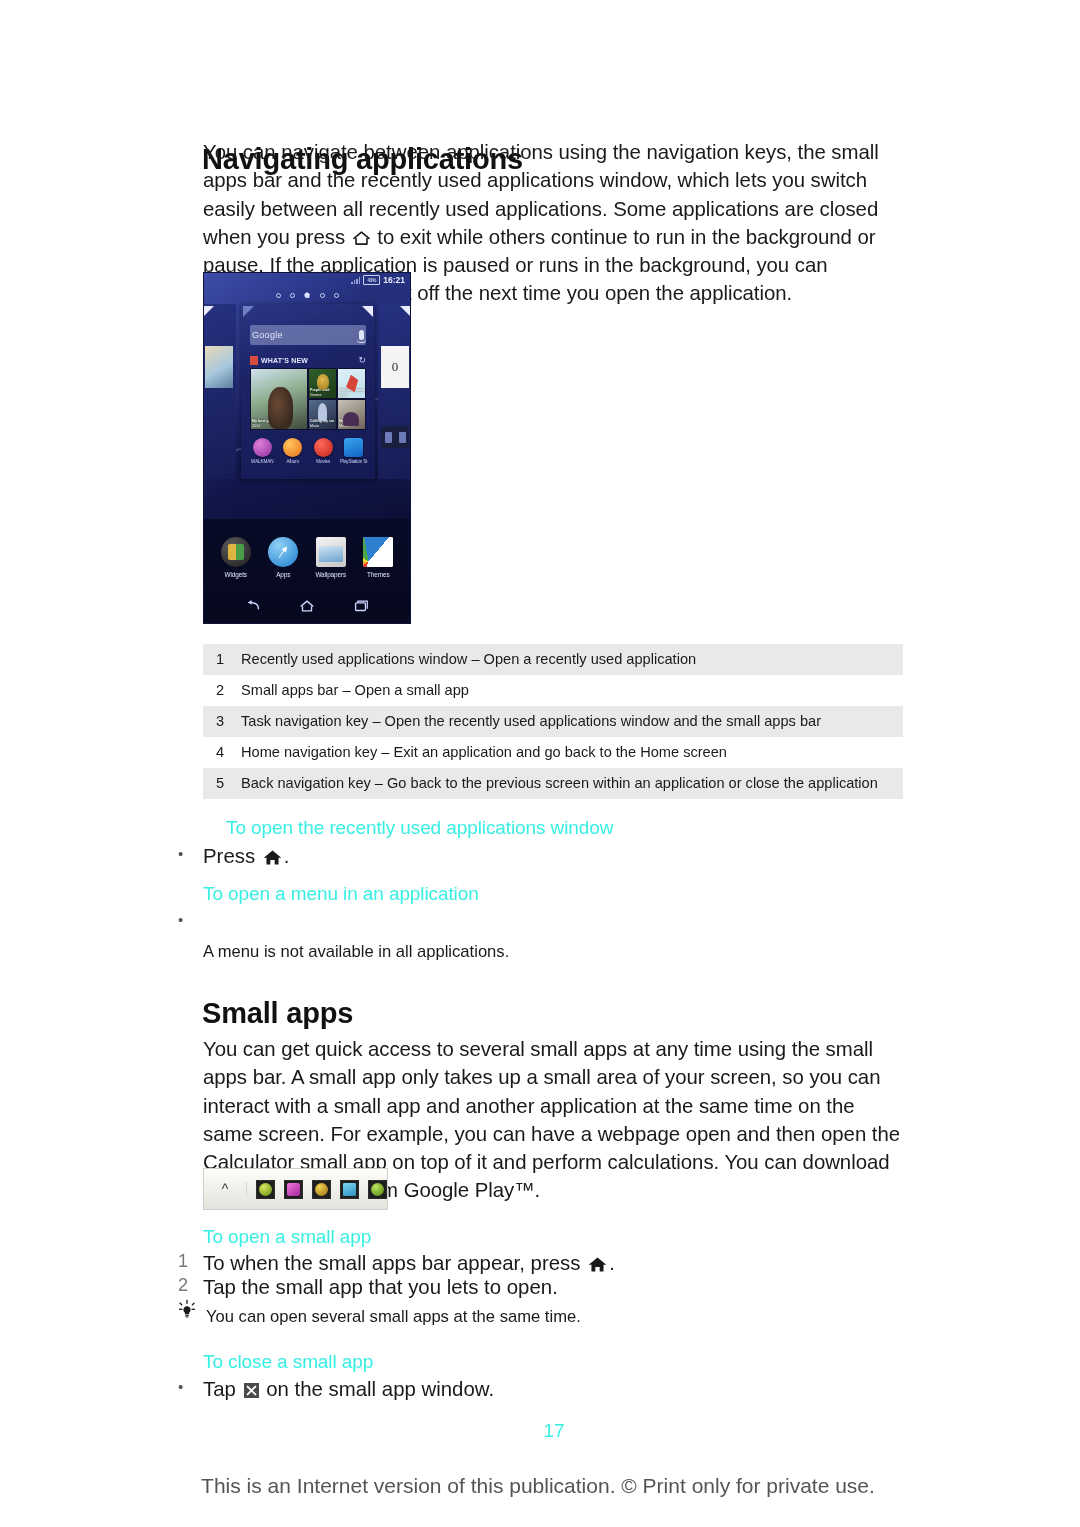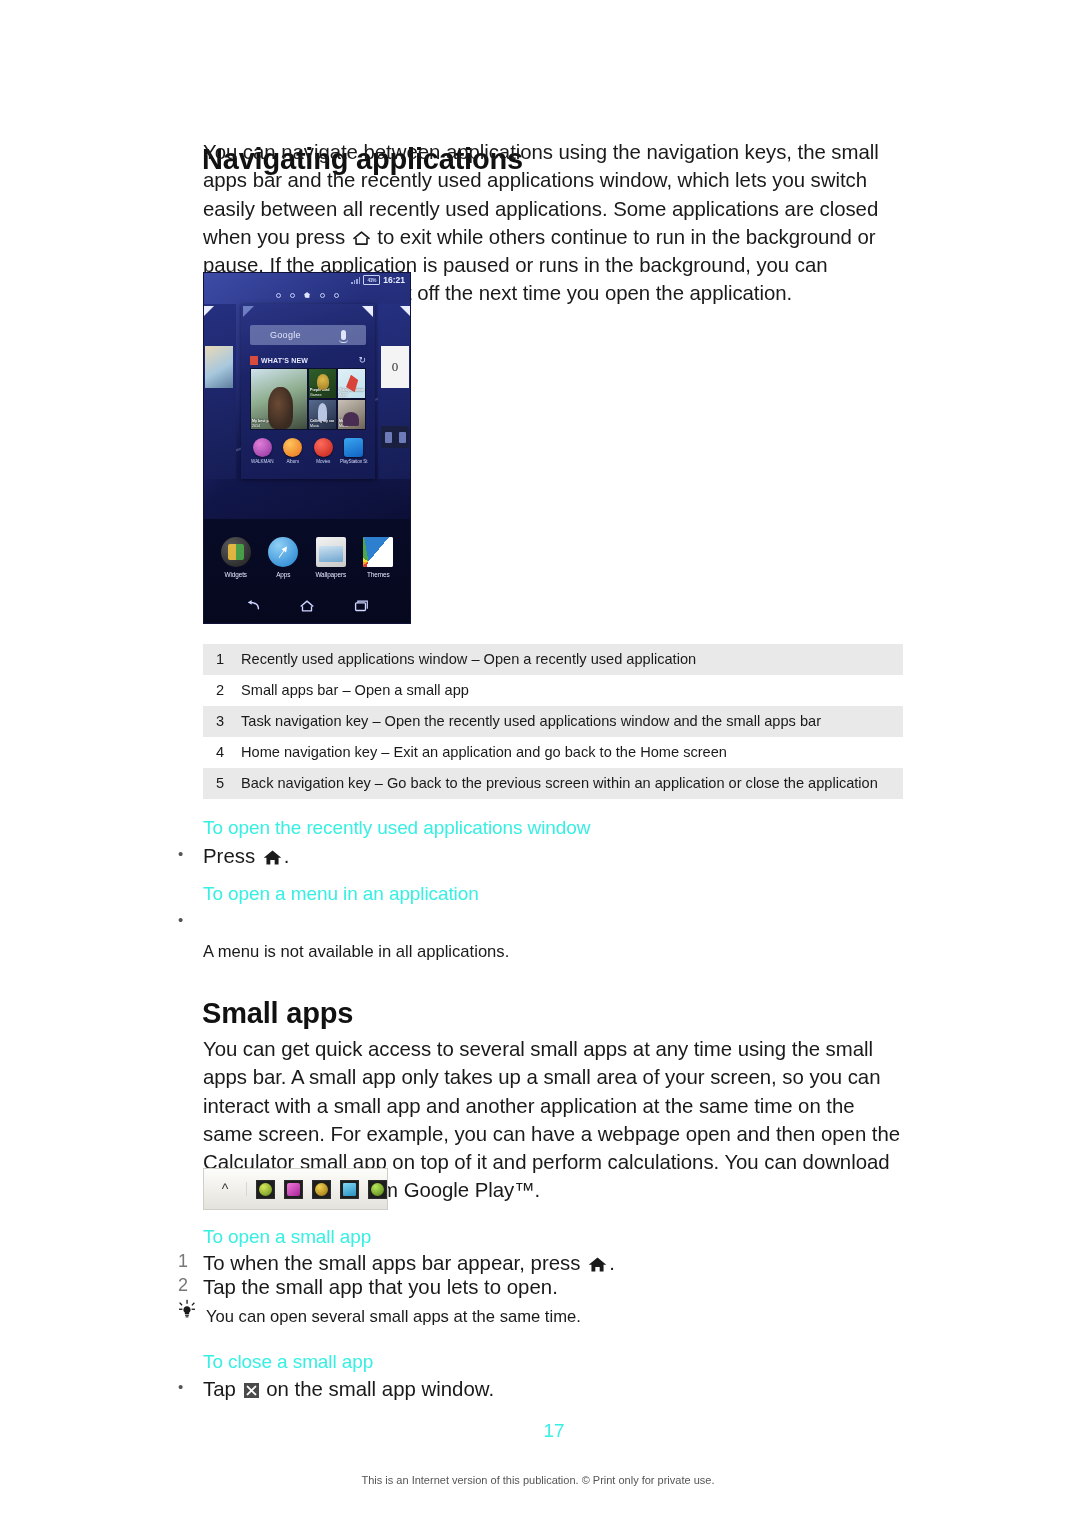--- a/index.html
+++ b/index.html
@@ -161,21 +161,21 @@
   .ps-card-close2 {
     position:absolute; left:2px; top:2px;
     width:11px;height:11px; opacity:.6;
     background:#9fb0ee;
     clip-path: polygon(0 0, 100% 0, 0 100%);
   }
   .ps-google {
     position:absolute; left:9px; top:21px; width:116px; height:20px;
     background: rgba(150,160,205,0.55);
     border-radius:2px;
-    display:flex; align-items:center; padding:0 20px;
+    display:flex; align-items:center; padding:0 2px;
     box-sizing:border-box;
     justify-content:space-between;
   }
   .ps-google .gtxt { font-size:9px; color:#e3e7fa; letter-spacing:.3px; }
   .ps-google .mic { width:5px;height:10px;background:#dfe4f8;border-radius:3px; position:relative;}
   .ps-google .mic:after{content:"";position:absolute;left:-2px;bottom:-3px;width:9px;height:3px;border-bottom:1.5px solid #dfe4f8;border-radius:0 0 5px 5px;}
 
   .ps-whatsnew {
     position:absolute; left:9px; top:52px; width:116px;
     display:flex; align-items:center; justify-content:space-between;
@@ -367,21 +367,21 @@
     left:0; right:0; top:1420px;
     text-align:center;
     font-size:19px;
     color:#37efe3;
     padding-left:28px;
   }
   .footer-note {
     position:absolute;
     left:0; right:4px; top:1474px;
     text-align:center;
-    font-size:11px;
+    font-size:21px;
     color:#555;
   }
 </style>
 </head>
 <body>
 
 <div class="page">
 
   <div class="h1 h-nav">Navigating applications</div>
 
@@ -542,21 +542,21 @@
     <div class="legend-row">
       <span class="legend-num">4</span>
       <span class="legend-txt">Home navigation key – Exit an application and go back to the Home screen</span>
     </div>
     <div class="legend-row shaded">
       <span class="legend-num">5</span>
       <span class="legend-txt">Back navigation key – Go back to the previous screen within an application or close the application</span>
     </div>
   </div>
 
-  <div class="task-h" style="top:817px;">To open the recently used applications window</div>
+  <div class="task-h" style="top:817px;margin-left:23px;">To open the recently used applications window</div>
   <div class="bullet-dot" style="left:178px; top:845px;">•</div>
   <div class="task-line" style="left:203px; top:842px;">
     <span>Press </span><span class="icon-inline home-solid"><svg viewBox="0 0 20 18" width="19" height="17">
         <path d="M10 1.5 L19.3 9.2 H16.4 V16.3 H12.3 V11.6 H7.7 V16.3 H3.6 V9.2 H0.7 Z" fill="#1a1a1a"></path>
       </svg></span><span>.</span>
   </div>
 
   <div class="task-h" style="top:883px;">To open a menu in an application</div>
   <div class="bullet-dot" style="left:178px; top:911px;">•</div>
   <div class="note-text" style="left:203px; top:940px;">A menu is not available in all applications.</div>

